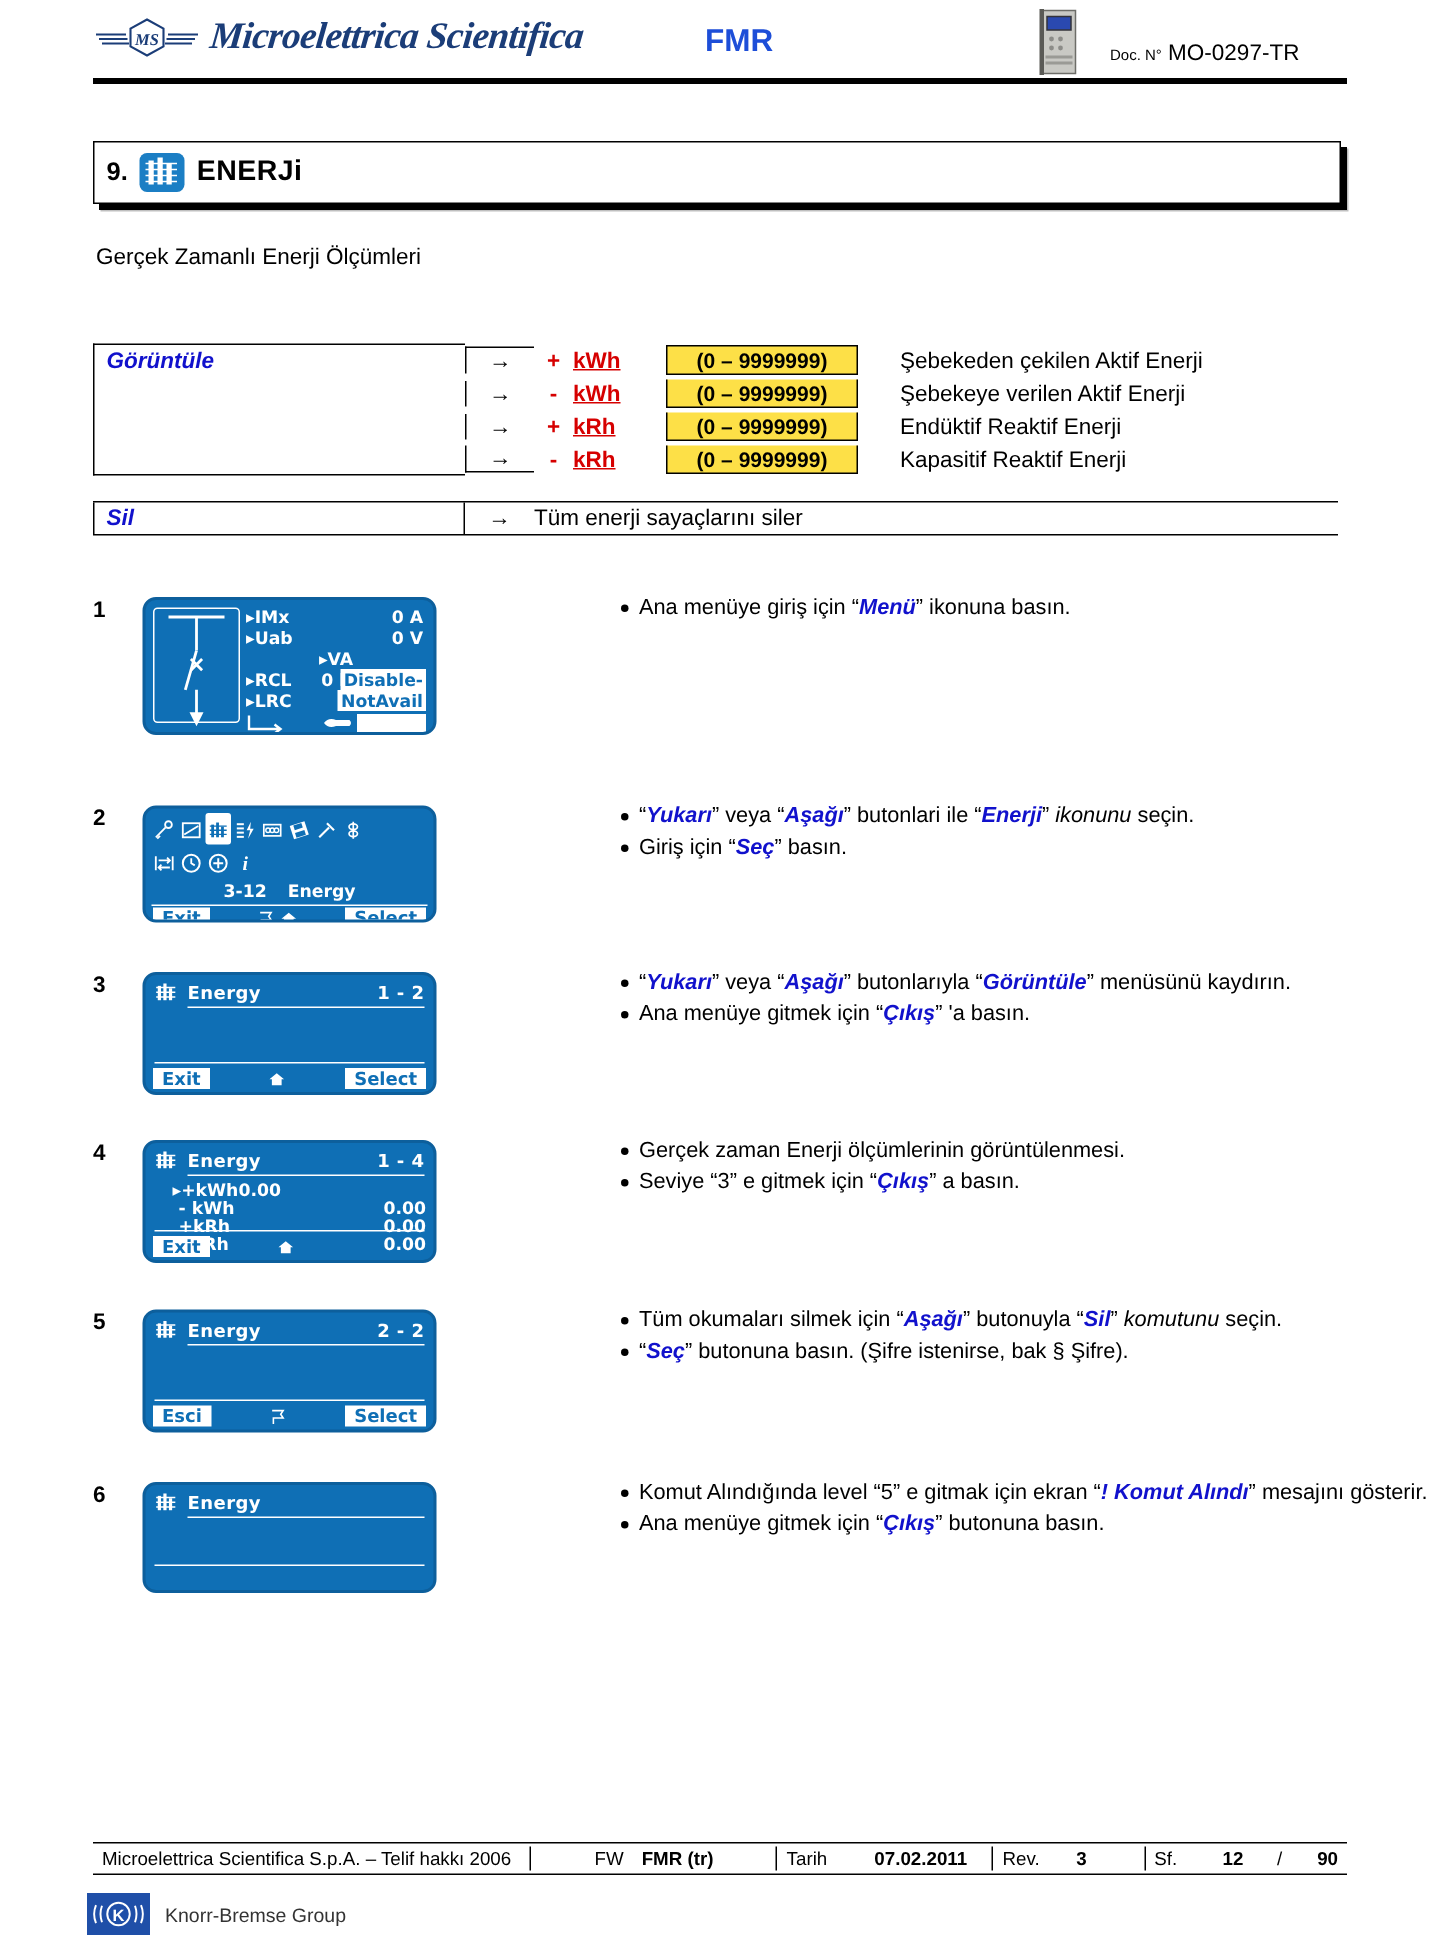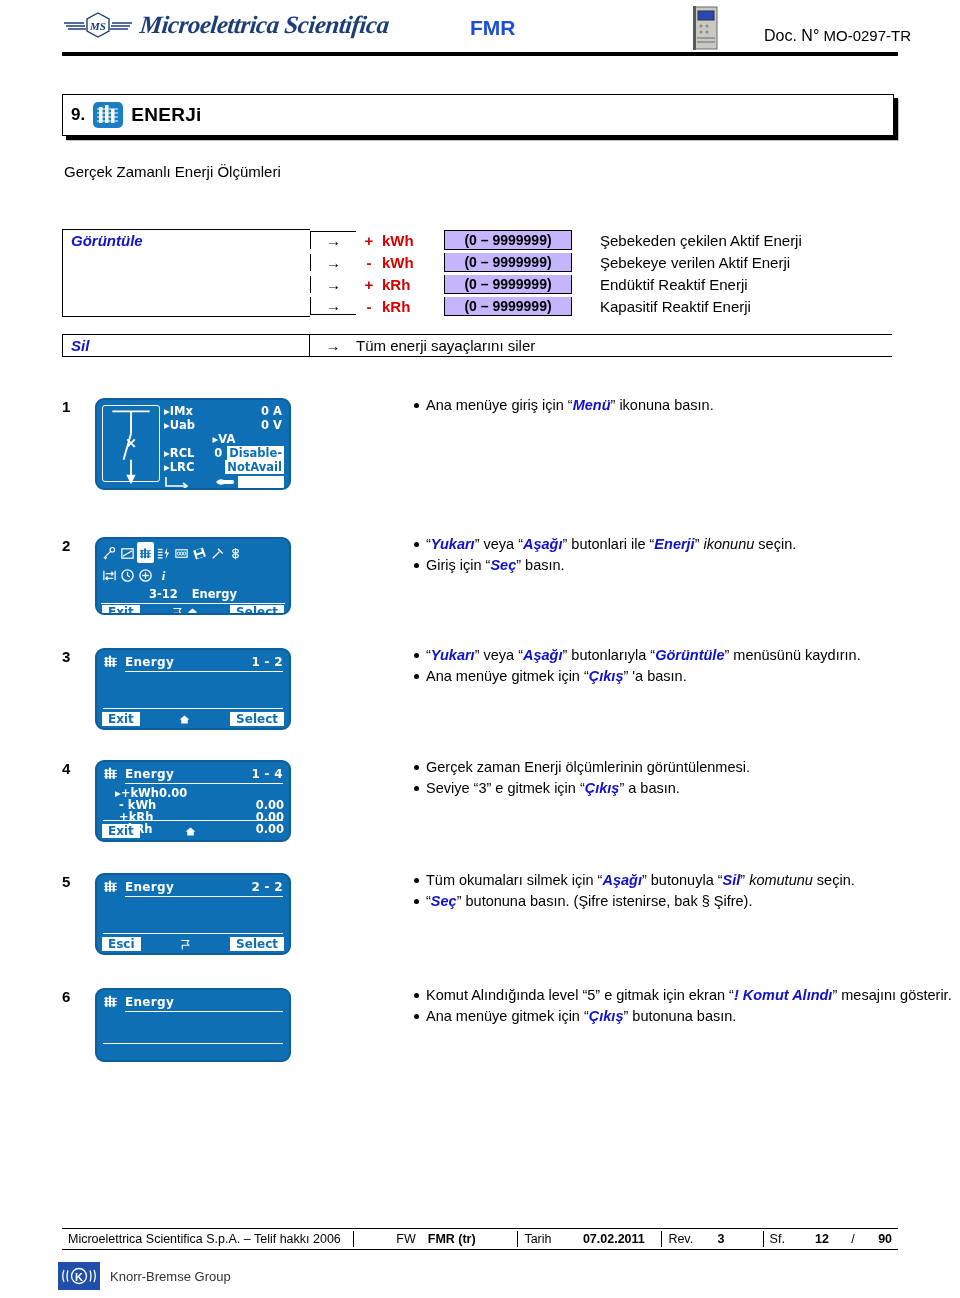--- a/index.html
+++ b/index.html
@@ -27,21 +27,21 @@
   }
   .fmr-title{
     position:absolute;left:470px;top:16px;
     font-size:21px;font-weight:bold;color:#1d4ed8;
   }
   .device-photo{position:absolute;left:692px;top:6px;width:28px;height:44px;}
   .doc-no{
     position:absolute;left:740px;top:27px;
     font-size:15px;color:#000;white-space:nowrap;
   }
-  .doc-no .small{font-size:16px;margin-left:24px;}
+  .doc-no .small{font-size:10px;}
   .header-rule{
     position:absolute;left:62px;top:52px;width:836px;height:4px;background:#000;
   }
 
   
   .section-box{
     position:absolute;left:62px;top:94px;width:830px;height:40px;
     border:1px solid #000;background:#fff;
     box-shadow:4px 4px 0 #000, 5px 5px 0 #bfbfbf;
   }
@@ -69,25 +69,25 @@
     width:46px;box-sizing:border-box;border-left:1px solid #000;
     display:flex;align-items:center;justify-content:center;
     font-size:15px;
   }
   .arrowcol.tb{border-top:1px solid #000;}
   .arrowcol.bb{border-bottom:1px solid #000;}
   .signcol{
     width:26px;text-align:center;font-size:15px;font-weight:bold;color:#d60000;
   }
   .unitcol{
-    width:62px;font-size:15px;font-weight:bold;color:#d60000;
+    width:62px;font-size:15px;font-weight:bold;color:#d60000;text-decoration:underline;
   }
   .rangecol{
     width:128px;box-sizing:border-box;
-    background:#c4b5fd;border:1px solid #000;
+    background:#fde047;border:1px solid #000;
     text-align:center;font-size:14px;font-weight:bold;color:#000;
     padding:1px 0;
   }
   .rangecol.mid{border-top:none;}
   .desccol{
     padding-left:28px;font-size:15px;color:#000;white-space:nowrap;
   }
   .prow-inner{display:flex;align-items:center;height:22px;}
 
   .sil-table{position:absolute;left:62px;top:334px;width:830px;}

